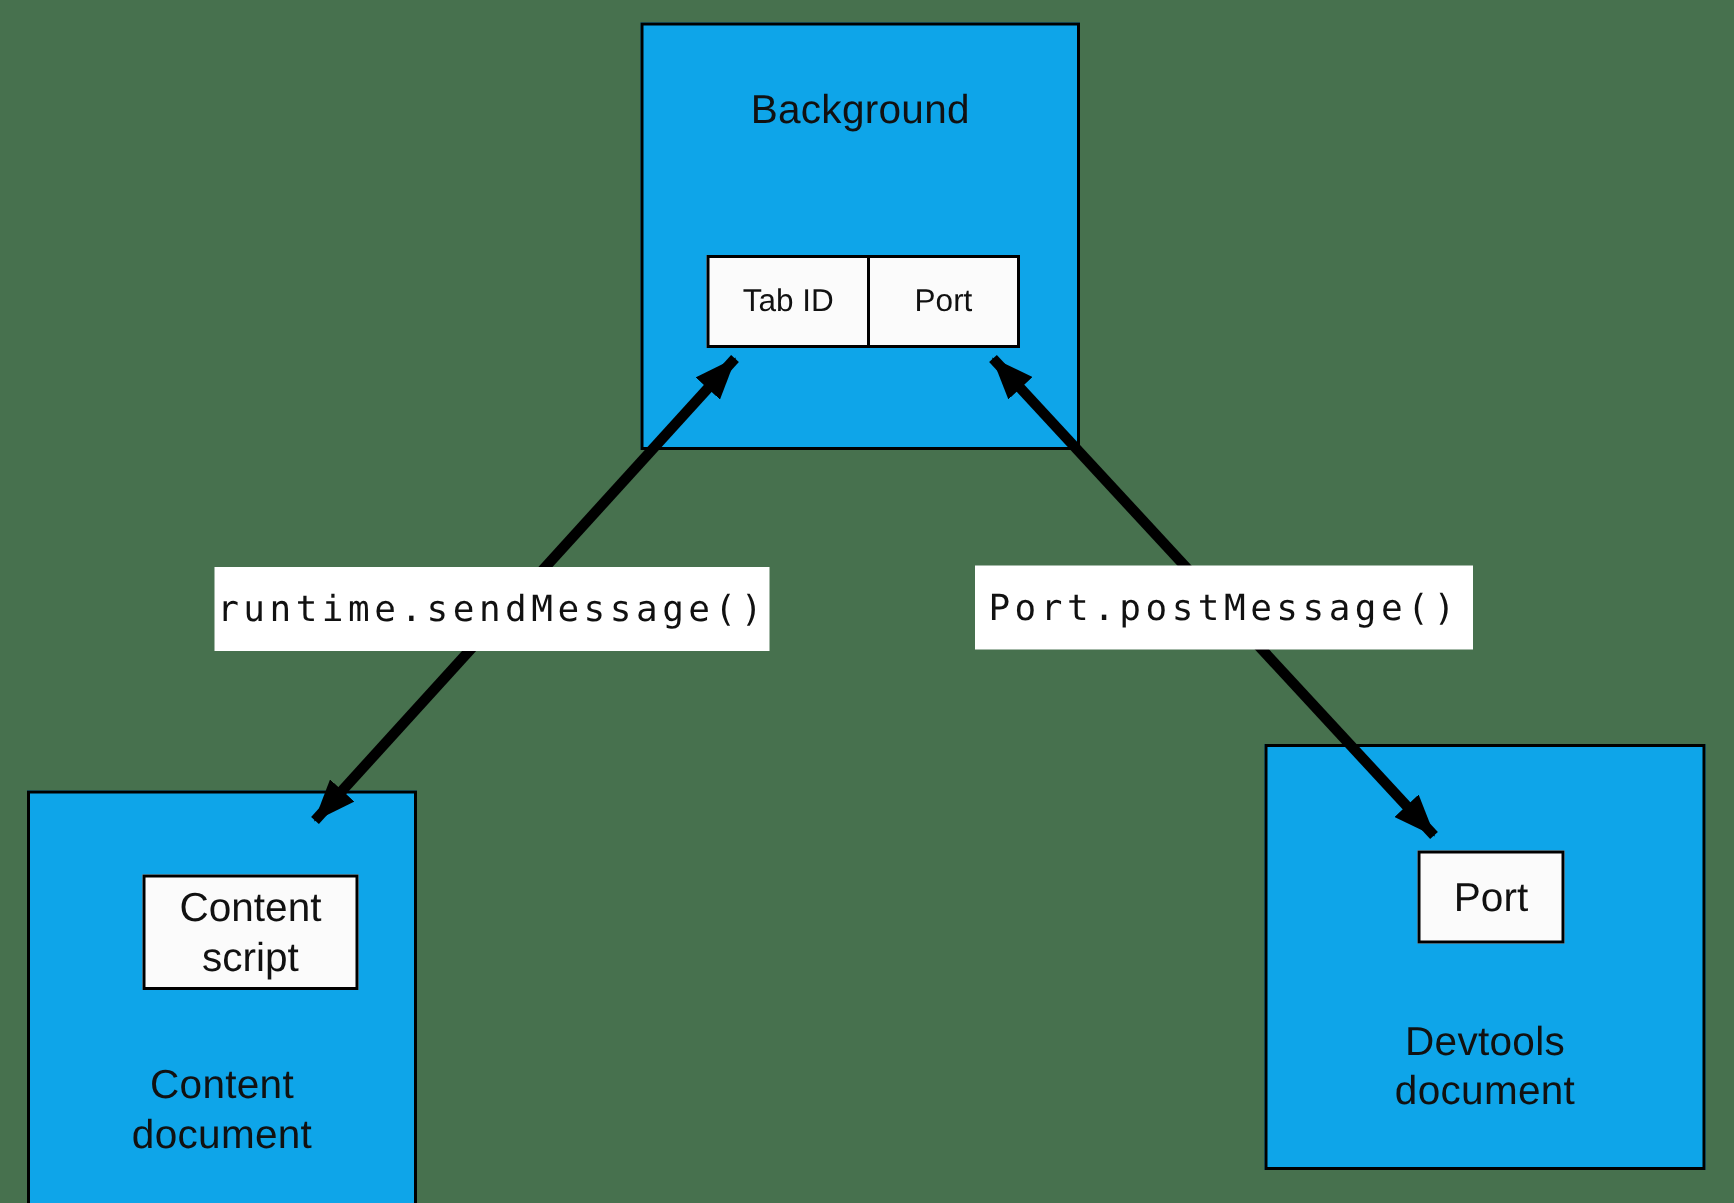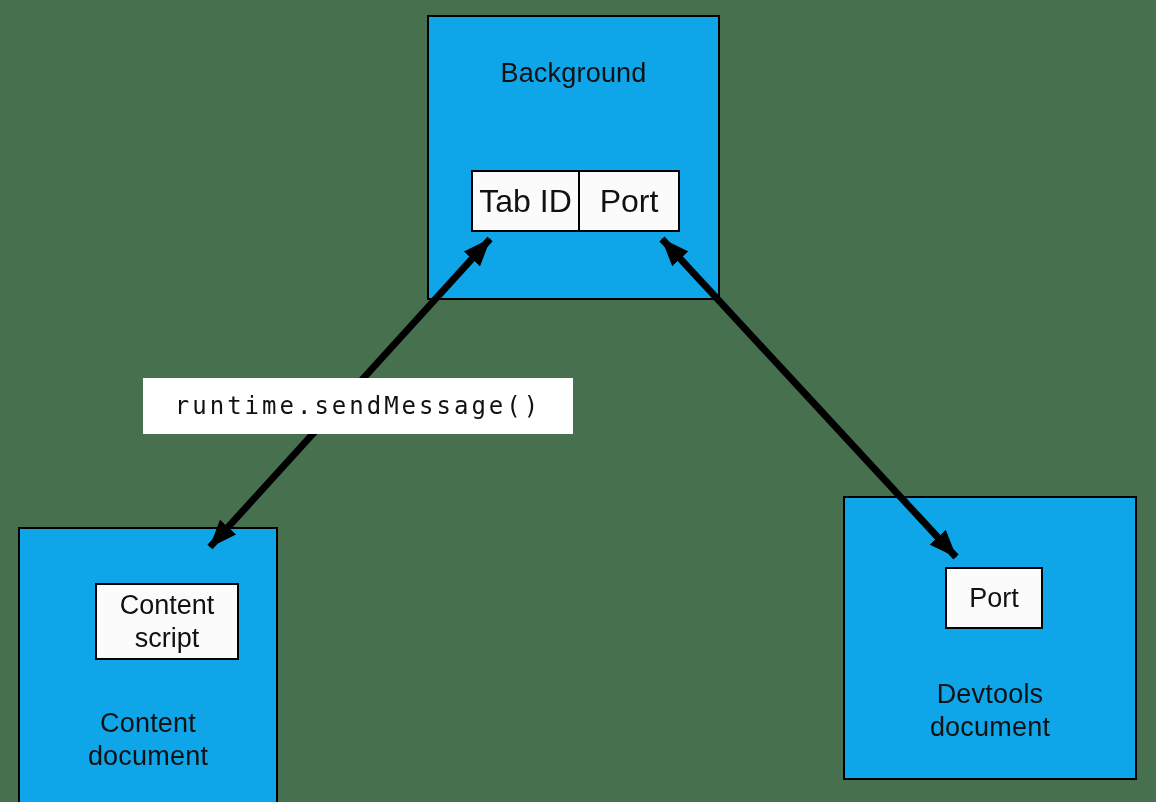--- a/index.html
+++ b/index.html
@@ -68,21 +68,21 @@
     box-sizing: border-box;
     border: 2px solid #000000;
     background: #fbfbfb;
     height: 62px;
   }
   .id-cell {
     box-sizing: border-box;
     display: flex;
     align-items: center;
     justify-content: center;
-    font-size: 32px;
+    font-size: 21px;
     text-align: center;
   }
   #cell-tabid { width: 105px; }
   #cell-port  { width: 100px; border-left: 2px solid #000000; }
 
   #arrow-layer {
     position: absolute;
     left: 0;
     top: 0;
     z-index: 2;
@@ -99,21 +99,21 @@
     background: #ffffff;
     display: flex;
     align-items: center;
     justify-content: center;
     font-family: "DejaVu Sans Mono", "Liberation Mono", monospace;
     font-size: 24px;
     letter-spacing: 3px;
     white-space: nowrap;
     z-index: 3;
   }
-  #label-sendmessage { left: 143px; top: 378px; width: 430px; height: 56px; }
+  #label-sendmessage { left: 143px; top: 378px; width: 370px; height: 56px; }
   #label-postmessage { left: 650px; top: 377px; width: 332px; height: 56px; }
 </style>
 </head>
 <body>
 
 <div class="canvas">
 
   <div class="big-box" id="bg-box">
     <div class="box-title" id="bg-title">
       <span>Background</span>
@@ -153,14 +153,15 @@
       <line x1="350" y1="393" x2="490" y2="239" marker-end="url(#ah)"></line>
       <line x1="350" y1="393" x2="210" y2="547" marker-end="url(#ah)"></line>
     </g>
     <g>
       <line x1="809" y1="398" x2="662" y2="239" marker-end="url(#ah)"></line>
       <line x1="809" y1="398" x2="956" y2="557" marker-end="url(#ah)"></line>
     </g>
   </svg>
 
   <div class="code-label" id="label-sendmessage">runtime.sendMessage()</div>
+  <div class="code-label" id="label-postmessage">Port.postMessage()</div>
 
 </div>
 
 </body></html>

